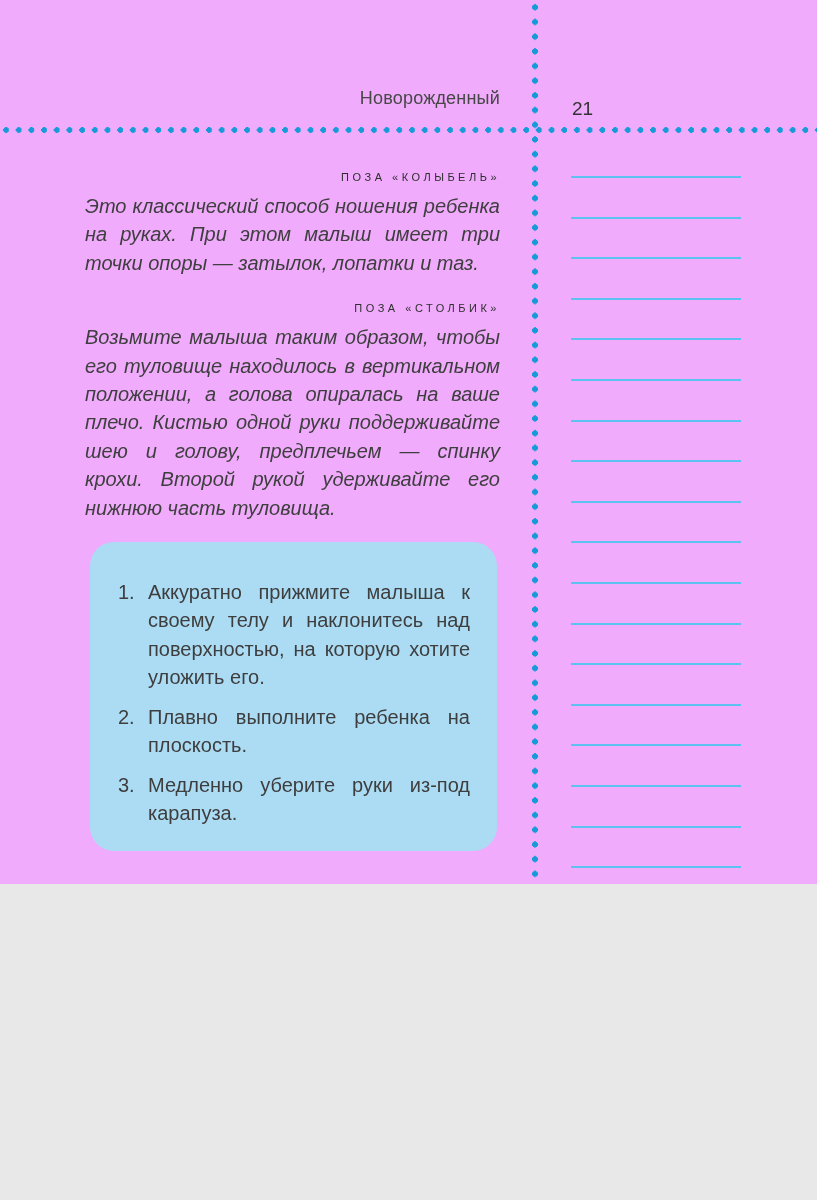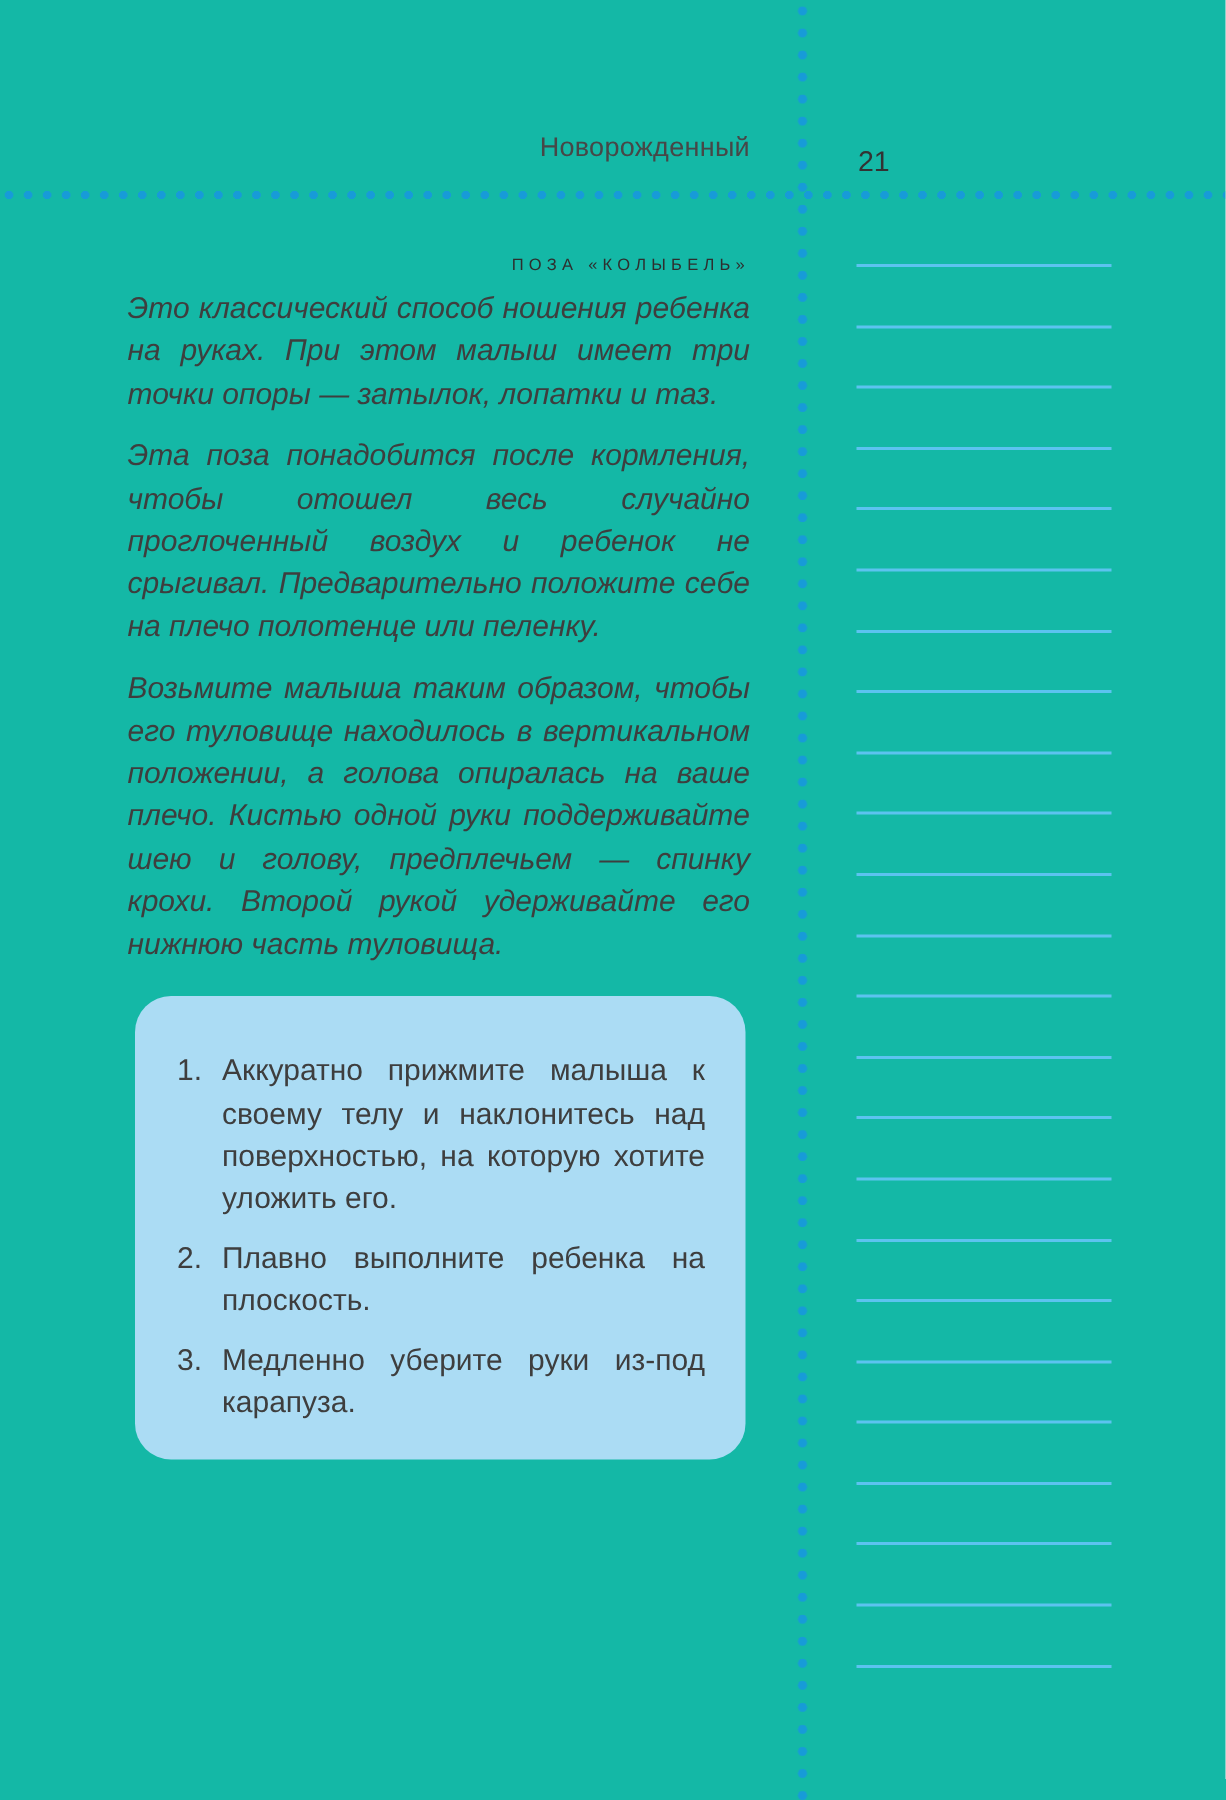--- a/index.html
+++ b/index.html
@@ -7,22 +7,22 @@
     --rule:#5cc3f0;
     --box:#abdcf4;
     --text:#3e3e3e;
     --heading:#2e2e2e;
     --header:#474747;
   }
   *{margin:0;padding:0;box-sizing:border-box;}
   html,body{background:#e8e8e8;}
   .page{
     position:relative;
-    width:817px;height:1200px;
-    background:#14b8a6;
+    width:817px;height:884px;
+    background:#f0abfc;
     font-family:"Liberation Sans","DejaVu Sans",sans-serif;
     overflow:hidden;
     margin:0 auto;
   }
   
   .v-dots{
     position:absolute;left:531px;top:0;width:8px;height:1200px;
     background-image:radial-gradient(circle 3.1px at 4px 7.3px, var(--dot) 2.9px, rgba(0,0,0,0) 3.2px);
     background-size:8px 14.7px;
     background-repeat:repeat-y;
@@ -106,21 +106,21 @@
   <div class="h-dots"></div>
 
   <div class="running-title">Новорожденный</div>
   <div class="page-number">21</div>
 
   <div class="main-col">
 
     <h2 class="section-heading">ПОЗА «КОЛЫБЕЛЬ»</h2>
     <p class="body-par">Это классический способ ношения ребенка на руках. При этом малыш имеет три точки опоры — затылок, лопатки и таз.</p>
 
-    <p class="body-par">Эта поза понадобится после кормления, чтобы отошел весь случайно проглоченный воздух и ребенок не срыгивал. Предварительно положите себе на плечо полотенце или пеленку.</p>
+    <h2 class="section-heading second">ПОЗА «СТОЛБИК»</h2>
     <p class="body-par">Возьмите малыша таким образом, чтобы его туловище находилось в вертикальном положении, а голова опиралась на ваше плечо. Кистью одной руки поддерживайте шею и голову, предплечьем — спинку крохи. Второй рукой удерживайте его нижнюю часть туловища.</p>
 
     <div class="callout">
       <ol class="steps">
         <li class="step">
           <span class="step-num">1.</span>
           <span class="step-text">Аккуратно прижмите малыша к своему телу и наклонитесь над поверхностью, на которую хотите уложить его.</span>
         </li>
         <li class="step">
           <span class="step-num">2.</span>

